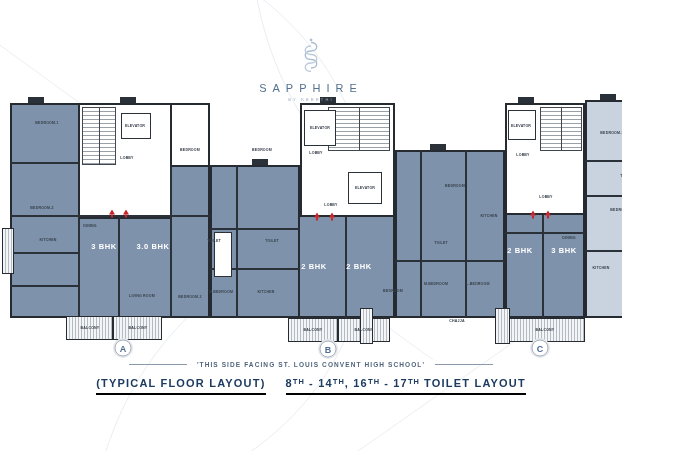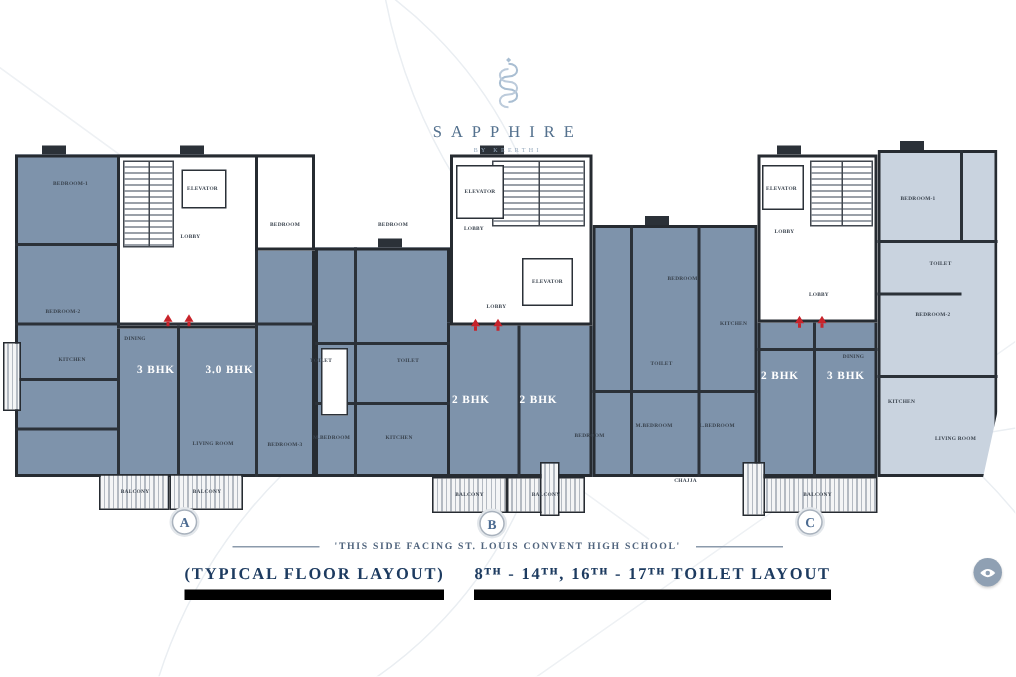--- a/index.html
+++ b/index.html
@@ -1,17 +1,17 @@
 <!DOCTYPE html>
 <html><head>
 <meta charset="utf-8">
 <style>
   html,body{margin:0;padding:0;background:#ffffff;}
-  #stage{position:relative;width:677px;height:451px;overflow:hidden;
-         font-family:Liberation Serif, serif;background:#ffffff;}
+  #stage{position:relative;width:622px;height:451px;overflow:hidden;
+         font-family:Liberation Sans, sans-serif;background:#ffffff;}
   
   .arc{position:absolute;border:1px solid #eaeef2;border-radius:50%;z-index:0;}
   .dline{position:absolute;height:1px;background:#eef1f4;transform-origin:0 0;z-index:0;}
   
   #logo{position:absolute;left:0;right:0;top:38px;text-align:center;z-index:3;}
   #logo svg{display:block;margin:0 auto 6px auto;}
   #logo .word{font-size:11px;letter-spacing:6px;color:#54718e;font-weight:500;}
   #logo .sub{font-size:4px;letter-spacing:2.2px;color:#93a7bb;margin-top:3px;}
   
   .slab{position:absolute;background:#7e93ab;border:2px solid #262b31;box-sizing:border-box;z-index:1;}
@@ -38,21 +38,21 @@
         box-shadow:0 0 0 1.5px #e3e7eb;display:flex;align-items:center;justify-content:center;
         font-size:9px;font-weight:bold;color:#4d6c92;transform:translate(-50%,-50%);z-index:5;background:#fff;}
   
   #facing-row{position:absolute;left:0;right:0;top:361px;display:flex;align-items:center;
         justify-content:center;gap:10px;z-index:4;}
   #facing-row .sep{width:58px;height:1px;background:#8b9aab;}
   #facing-text{font-size:6.5px;letter-spacing:1.1px;color:#51657e;font-weight:bold;white-space:nowrap;}
   #main-caption{position:absolute;left:0;right:0;top:377px;display:flex;justify-content:center;
         gap:20px;z-index:4;}
   #main-caption span{font-size:11px;font-weight:bold;letter-spacing:1.2px;color:#1d3b60;
-        border-bottom:7px solid #000000;padding-bottom:4px;white-space:nowrap;}
+        border-bottom:2px solid #000000;padding-bottom:4px;white-space:nowrap;}
   
   #eye-btn{position:absolute;left:649px;top:372px;width:19px;height:19px;border-radius:50%;
         background:#8fa0b3;display:flex;align-items:center;justify-content:center;z-index:6;
         box-shadow:0 1px 2px rgba(0,0,0,.2);cursor:pointer;}
 </style>
 </head>
 <body>
 
 <div id="stage">
 

